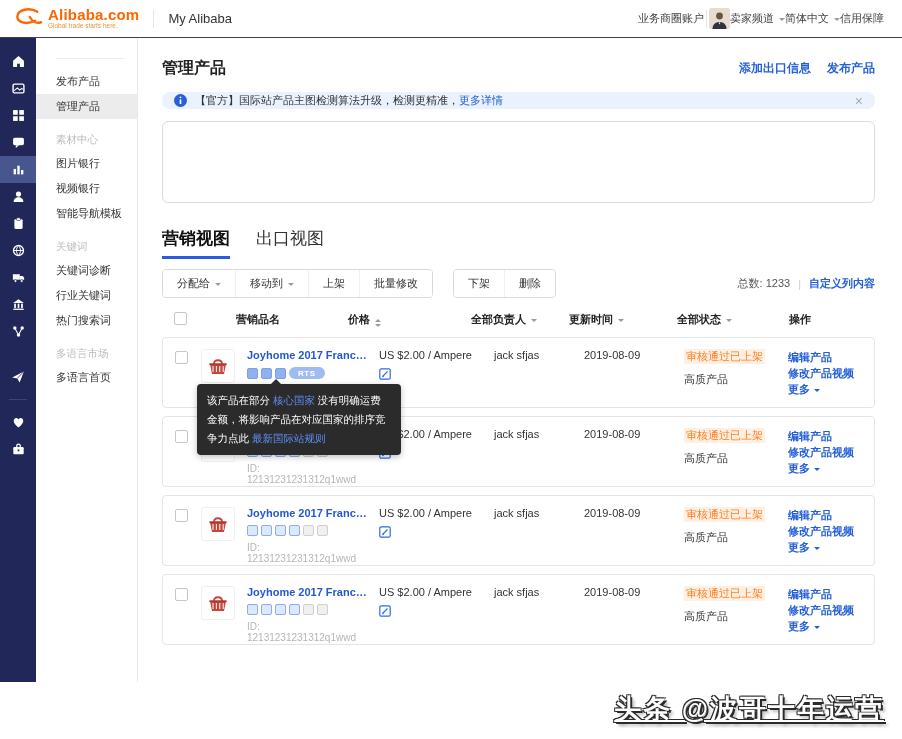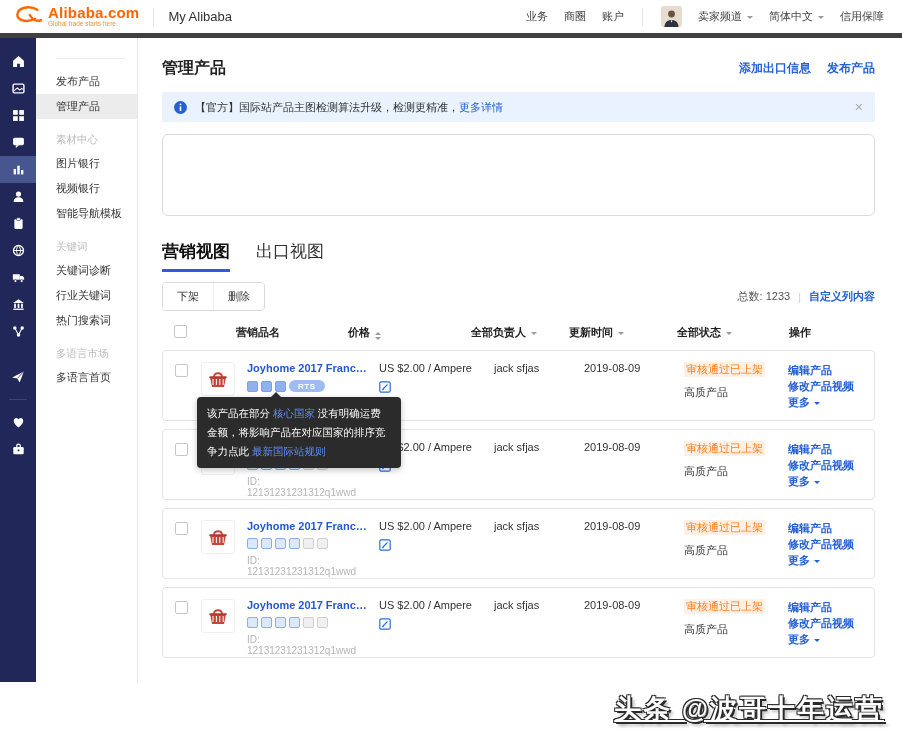--- a/index.html
+++ b/index.html
@@ -3,29 +3,29 @@
 <meta charset="utf-8">
 <style>
   * { margin:0; padding:0; box-sizing:border-box; }
   html,body { width:902px; height:739px; }
   body {
     position:relative; background:#fff; overflow:hidden;
     font-family:"Liberation Sans","DejaVu Sans",sans-serif; color:#333;
   }
   
   .topbar { position:absolute; top:0; left:0; width:902px; height:38px;
-    background:#fff; border-bottom:5px solid #404040; display:flex; align-items:center; padding:0 18px 0 14px; }
+    background:#fff; border-bottom:1px solid #404040; display:flex; align-items:center; padding:0 18px 0 14px; }
   .logo { display:flex; align-items:center; cursor:pointer; }
   .logo-mark { margin-right:4px; }
   .logo-texts { line-height:1; }
   .logo-brand { color:#f60; font-weight:bold; font-size:15px; letter-spacing:.2px; }
   .logo-tag { color:#e8943c; font-size:6.5px; margin-top:1px; }
   .tb-sep { width:1px; height:18px; background:#e4e4e4; margin:0 14px; }
   .app-title { font-size:13px; color:#333; }
-  .tb-right { margin-left:auto; display:flex; align-items:center; gap:16px; font-size:11px; color:#444; }
+  .tb-right { margin-left:auto; display:flex; align-items:center; font-size:11px; color:#444; }
   .tb-link { cursor:pointer; display:flex; align-items:center; }
   .avatar { width:21px; height:21px; border-radius:3px; overflow:hidden; background:#e9e2d8; cursor:pointer; }
   .caret { display:inline-block; width:0; height:0; border:3.5px solid transparent; border-top-color:#9a9a9a; margin-left:5px; transform:translateY(2px); }
   
   .rail { position:absolute; top:38px; left:0; width:36px; height:644px; background:#212759; padding-top:10px; }
   .rail-item { height:27px; display:flex; align-items:center; justify-content:center; cursor:pointer; }
   .rail-item.active { background:#47568e; }
   .rail-gap { height:18px; }
   .rail-divider { height:1px; width:18px; background:#3c4475; margin:9px auto; }
   
@@ -34,21 +34,21 @@
   .sn-divider { border-top:1px solid #ededed; margin:0 12px 10px 20px; }
   .sn-item { font-size:11px; color:#333; padding:5px 4px 5px 20px; line-height:15px; cursor:pointer; }
   .sn-item.selected { background:#ececec; }
   .sn-section { font-size:10.5px; color:#bcbcbc; padding:14px 4px 4px 20px; }
   
   .content { position:absolute; top:38px; left:138px; width:764px; height:644px; background:#fff; padding:16px 27px 0 24px; }
   .title-row { display:flex; align-items:center; margin-top:4px; }
   .page-title { font-size:16px; font-weight:bold; color:#222; }
   .title-links { margin-left:auto; display:flex; gap:16px; font-size:12px; font-weight:bold;text-align:center; }
   .blue { color:#2560d8; cursor:pointer; }
-  .banner { margin-top:13px; height:30px; background:#e9f2fd; border-radius:1px; display:flex; align-items:center; padding:0 12px; font-size:11px; color:#333; }
+  .banner { margin-top:13px; height:17px; background:#e9f2fd; border-radius:8px; display:flex; align-items:center; padding:0 12px; font-size:11px; color:#333; }
   .banner .info { margin-right:8px; display:flex; }
   .banner-close { margin-left:auto; color:#aaa; font-size:14px; cursor:pointer; line-height:1; }
   .empty-box { margin-top:12px; height:82px; background:#fff; border:1px solid #dcdcdc; border-radius:6px; }
   .tabs { margin-top:24px; display:flex; gap:26px; font-size:17px; }
   .tab { cursor:pointer; color:#333; padding-bottom:6px; }
   .tab.active { font-weight:bold; color:#111; border-bottom:3px solid #2b5ce0; }
   .toolbar { margin-top:10px; display:flex; align-items:center; }
   .btn-group { display:inline-flex; border:1px solid #d9d9d9; border-radius:4px; overflow:hidden; background:#fff; }
   .btn-group + .btn-group { margin-left:20px; }
   .tbtn { font-size:11px; color:#333; padding:6px 14px; background:#fff; border:none; border-right:1px solid #efefef; cursor:pointer; display:flex; align-items:center; font-family:inherit; }
@@ -280,20 +280,32 @@
 
   <div class="empty-box"></div>
 
   <div class="tabs">
     <div class="tab active">营销视图</div>
     <div class="tab">出口视图</div>
   </div>
 
   <div class="toolbar">
     <div class="btn-group">
+      <button class="tbtn">
+          <span>分配给</span>
+          <i class="caret"></i>
+        </button>
+      <button class="tbtn">
+          <span>移动到</span>
+          <i class="caret"></i>
+        </button>
+      <button class="tbtn">上架</button>
+      <button class="tbtn">批量修改</button>
+    </div>
+    <div class="btn-group">
       <button class="tbtn">下架</button>
       <button class="tbtn">删除</button>
     </div>
     <div class="summary">
       <span class="total">总数: 1233</span>
       <span class="pipe">|</span>
       <span class="blue">自定义列内容</span>
     </div>
   </div>
 

